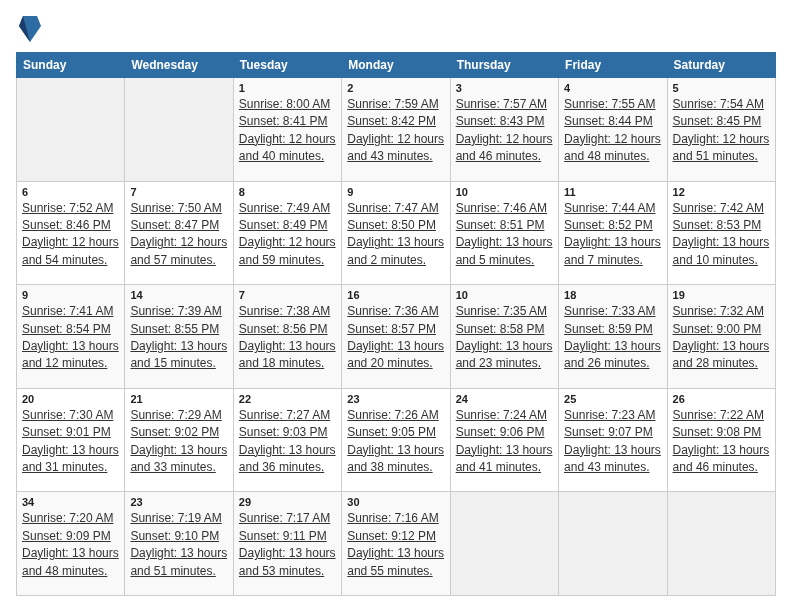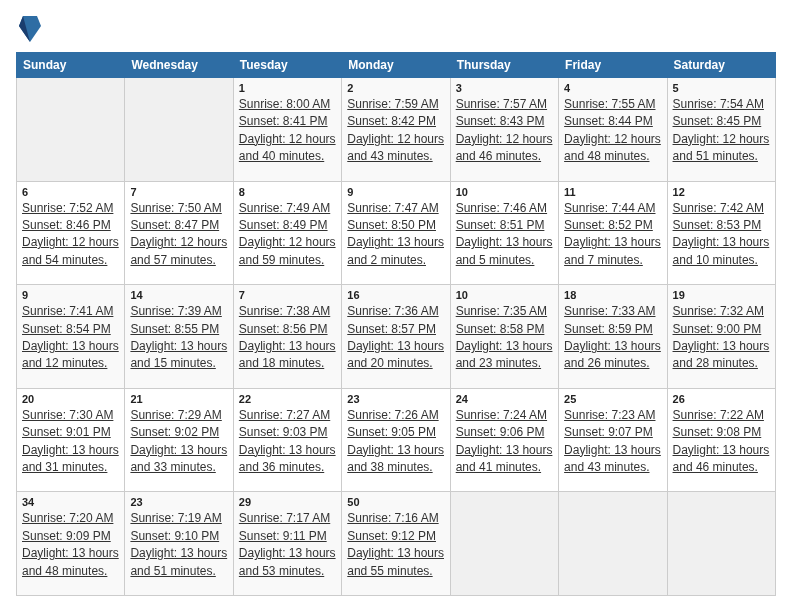--- a/index.html
+++ b/index.html
@@ -262,21 +262,21 @@
           </td>
           <td>
             <span class="day-num">23</span>
             <div class="day-info">Sunrise: 7:19 AM<br>Sunset: 9:10 PM<br>Daylight: 13 hours and 51 minutes.</div>
           </td>
           <td>
             <span class="day-num">29</span>
             <div class="day-info">Sunrise: 7:17 AM<br>Sunset: 9:11 PM<br>Daylight: 13 hours and 53 minutes.</div>
           </td>
           <td>
-            <span class="day-num">50</span>
+            <span class="day-num">30</span>
             <div class="day-info">Sunrise: 7:16 AM<br>Sunset: 9:12 PM<br>Daylight: 13 hours and 55 minutes.</div>
           </td>
           <td class="empty-cell"></td>
           <td class="empty-cell"></td>
           <td class="empty-cell"></td>
         </tr>
       </tbody>
   </table>
 </div>
 

